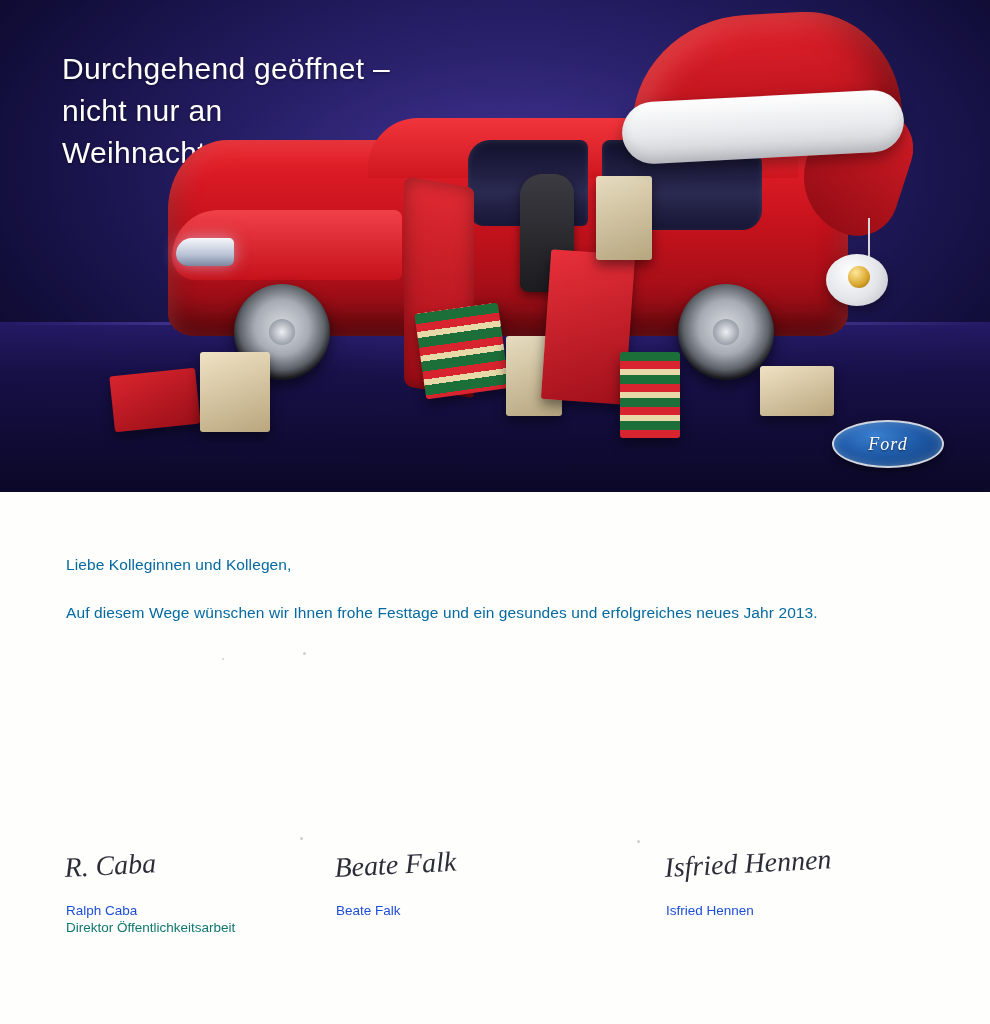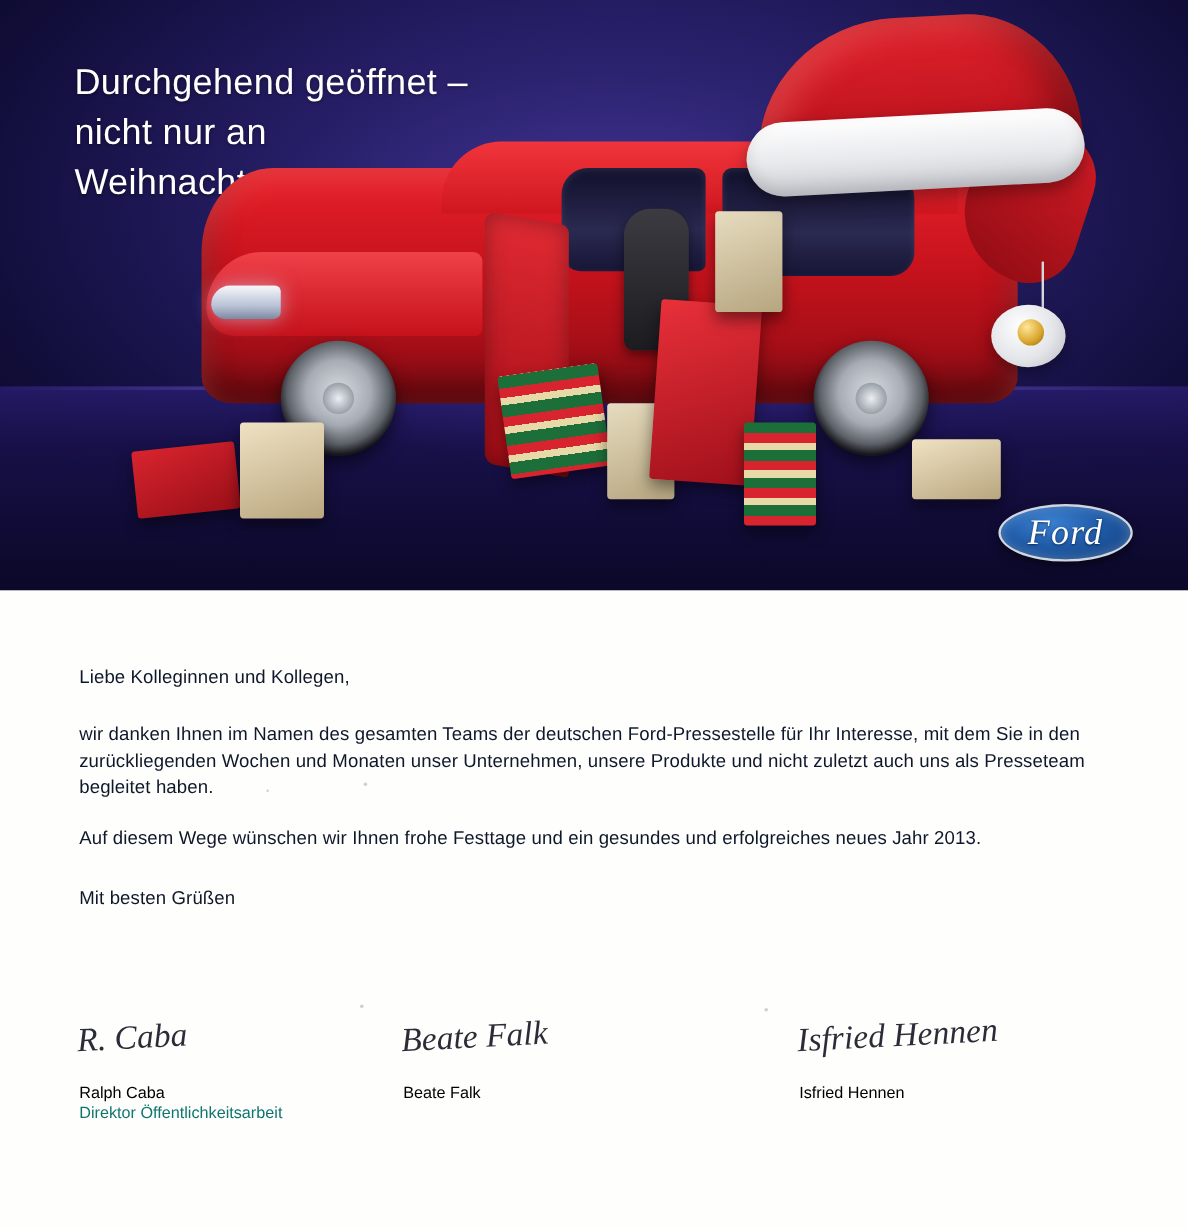--- a/index.html
+++ b/index.html
@@ -229,21 +229,21 @@
     border: 2px solid #cfd6e0;
     box-shadow: 0 3px 8px rgba(0,0,0,.5), inset 0 0 10px rgba(255,255,255,.25);
     display: flex;
     align-items: center;
     justify-content: center;
   }
   .ford-logo span {
     color: #ffffff;
     font-family: "Liberation Serif", serif;
     font-style: italic;
-    font-size: 30px;
+    font-size: 18px;
     letter-spacing: 1px;
     text-shadow: 0 1px 2px rgba(0,0,0,.55);
   }
 
   
   .letter {
     position: absolute;
     left: 0;
     top: 492px;
     width: 990px;
@@ -253,21 +253,21 @@
   }
   .letter-inner {
     position: absolute;
     left: 66px;
     top: 62px;
     width: 840px;
   }
   .para {
     font-size: 15.5px;
     line-height: 22px;
-    color: #0f172a;
+    color: #0369a1;
     margin: 0 0 22px 0;
     letter-spacing: .1px;
   }
   .para.tight { margin-bottom: 20px; }
   .salutation { margin-bottom: 26px; }
   .closing { margin-top: 28px; margin-bottom: 0; }
 
   
   .sign-row {
     position: absolute;
@@ -287,21 +287,21 @@
     font-size: 28px;
     color: #1b1b28;
     white-space: nowrap;
     transform: rotate(-3deg);
     transform-origin: left bottom;
     opacity: .92;
   }
   .sign-name {
     font-size: 13.5px;
     line-height: 17px;
-    color: #000000;
+    color: #1d4ed8;
     margin-top: 4px;
   }
   .sign-title {
     font-size: 13.5px;
     line-height: 17px;
     color: #0f766e;
   }
 
   
   .speck { position: absolute; background: #cfcfcf; border-radius: 50%; }
@@ -351,23 +351,21 @@
     </div>
 
     <div class="ford-logo">
       <span>Ford</span>
     </div>
   </div>
 
   <div class="letter">
     <div class="letter-inner">
       <p class="para salutation">Liebe Kolleginnen und Kollegen,</p>
-      <p class="para tight">wir danken Ihnen im Namen des gesamten Teams der deutschen Ford-Pressestelle für Ihr Interesse, mit dem Sie in den zurückliegenden Wochen und Monaten unser Unternehmen, unsere Produkte und nicht zuletzt auch uns als Presseteam begleitet haben.</p>
       <p class="para tight">Auf diesem Wege wünschen wir Ihnen frohe Festtage und ein gesundes und erfolgreiches neues Jahr 2013.</p>
-      <p class="para closing">Mit besten Grüßen</p>
     </div>
 
     <div class="speck" style="left:303px; top:160px; width:3px; height:3px;"></div>
     <div class="speck" style="left:222px; top:166px; width:2px; height:2px;"></div>
     <div class="speck" style="left:637px; top:348px; width:3px; height:3px;"></div>
     <div class="speck" style="left:300px; top:345px; width:3px; height:3px;"></div>
   </div>
 
   <div class="sign-row">
     <div class="sign-col c1">

